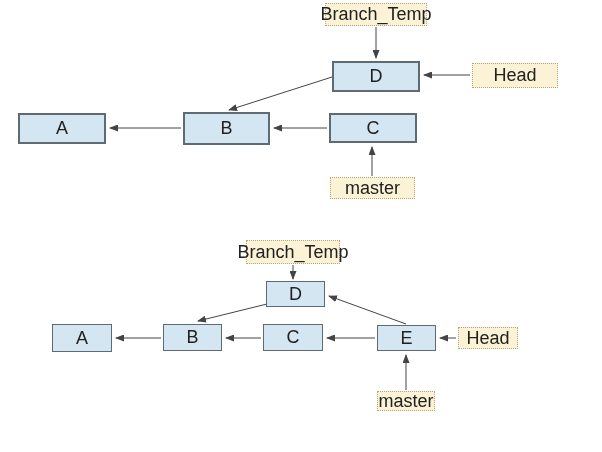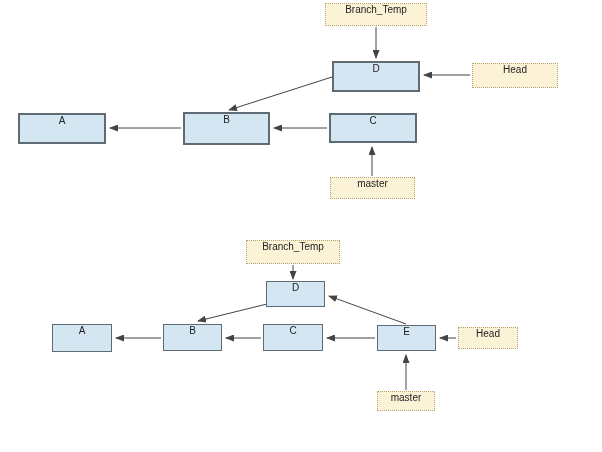--- a/index.html
+++ b/index.html
@@ -22,24 +22,24 @@
     width: 602px;
     height: 452px;
   }
   .edges-layer line {
     stroke: var(--edge, #444444);
     stroke-width: 1;
   }
   .node {
     position: absolute;
     display: flex;
-    align-items: flex-start;
+    align-items: center;
     justify-content: center;
     box-sizing: border-box;
-    font-size: 10px;
+    font-size: 18px;
     color: var(--text, #212121);
     white-space: nowrap;
   }
   .commit-node {
     background: var(--commit-fill, #d5e6f3);
     border: 2px solid var(--commit-border, #5f6a72);
   }
   .commit-node.small {
     border-width: 1.5px;
   }

